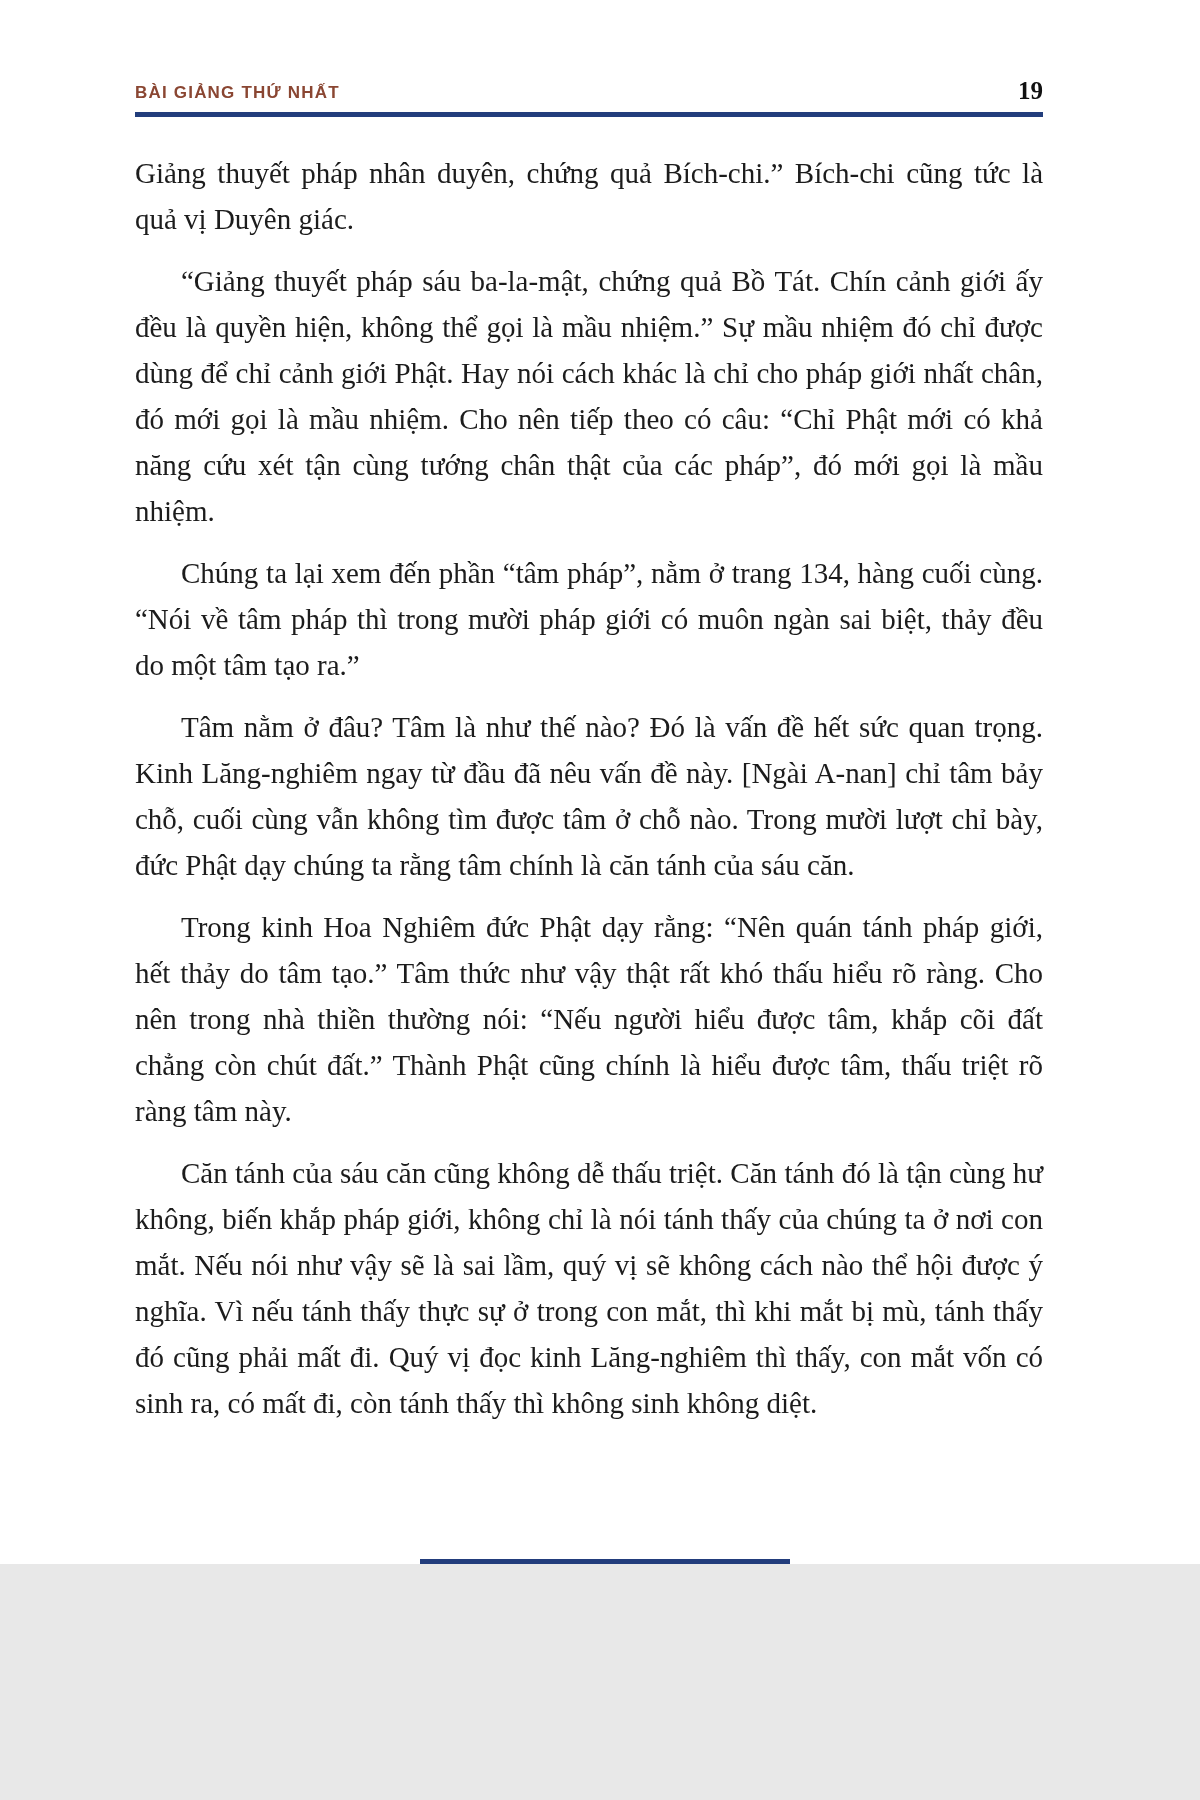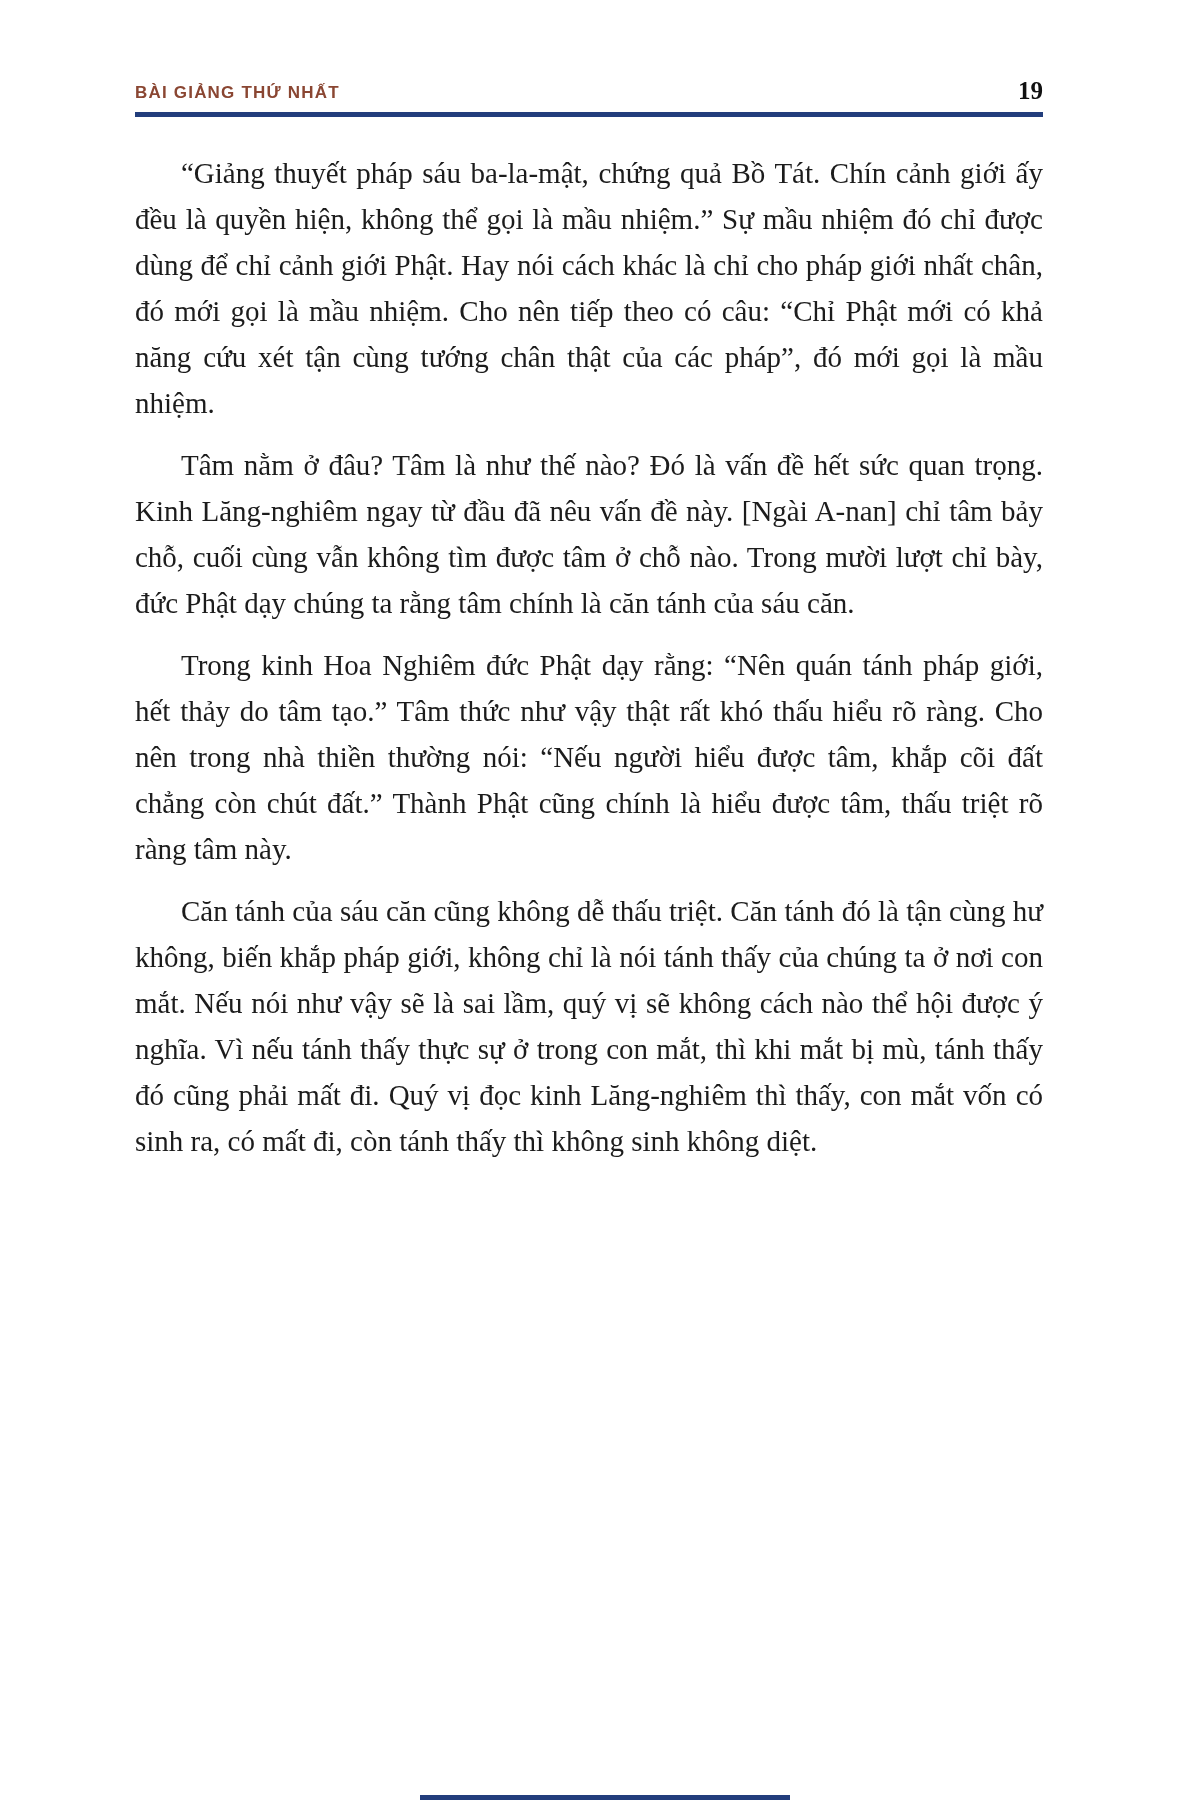--- a/index.html
+++ b/index.html
@@ -1,20 +1,20 @@
 <!DOCTYPE html>
 <html lang="vi"><head>
 <meta charset="utf-8">
 <style>
   html, body { margin: 0; padding: 0; }
   body { background: #e8e8e8; }
   .page {
     position: relative;
     width: 1200px;
-    height: 1800px;
+    height: 1564px;
     margin: 0 auto;
     background: #ffffff;
     overflow: hidden;
     box-sizing: border-box;
   }
   .running-header {
     position: absolute;
     top: 78px;
     left: 135px;
     right: 157px;
@@ -67,21 +67,23 @@
 <body>
 
 <div class="page">
 
   <div class="running-header">
     <span class="header-title">BÀI GIẢNG THỨ NHẤT</span>
     <span class="page-number">19</span>
   </div>
 
   <div class="body-text">
+    <p class="para no-indent">Giảng thuyết pháp nhân duyên, chứng quả Bích-chi.” Bích-chi cũng tức là quả vị Duyên giác.</p>
     <p class="para">“Giảng thuyết pháp sáu ba-la-mật, chứng quả Bồ Tát. Chín cảnh giới ấy đều là quyền hiện, không thể gọi là mầu nhiệm.” Sự mầu nhiệm đó chỉ được dùng để chỉ cảnh giới Phật. Hay nói cách khác là chỉ cho pháp giới nhất chân, đó mới gọi là mầu nhiệm. Cho nên tiếp theo có câu: “Chỉ Phật mới có khả năng cứu xét tận cùng tướng chân thật của các pháp”, đó mới gọi là mầu nhiệm.</p>
+    <p class="para">Chúng ta lại xem đến phần “tâm pháp”, nằm ở trang 134, hàng cuối cùng. “Nói về tâm pháp thì trong mười pháp giới có muôn ngàn sai biệt, thảy đều do một tâm tạo ra.”</p>
     <p class="para">Tâm nằm ở đâu? Tâm là như thế nào? Đó là vấn đề hết sức quan trọng. Kinh Lăng-nghiêm ngay từ đầu đã nêu vấn đề này. [Ngài A-nan] chỉ tâm bảy chỗ, cuối cùng vẫn không tìm được tâm ở chỗ nào. Trong mười lượt chỉ bày, đức Phật dạy chúng ta rằng tâm chính là căn tánh của sáu căn.</p>
     <p class="para">Trong kinh Hoa Nghiêm đức Phật dạy rằng: “Nên quán tánh pháp giới, hết thảy do tâm tạo.” Tâm thức như vậy thật rất khó thấu hiểu rõ ràng. Cho nên trong nhà thiền thường nói: “Nếu người hiểu được tâm, khắp cõi đất chẳng còn chút đất.” Thành Phật cũng chính là hiểu được tâm, thấu triệt rõ ràng tâm này.</p>
     <p class="para">Căn tánh của sáu căn cũng không dễ thấu triệt. Căn tánh đó là tận cùng hư không, biến khắp pháp giới, không chỉ là nói tánh thấy của chúng ta ở nơi con mắt. Nếu nói như vậy sẽ là sai lầm, quý vị sẽ không cách nào thể hội được ý nghĩa. Vì nếu tánh thấy thực sự ở trong con mắt, thì khi mắt bị mù, tánh thấy đó cũng phải mất đi. Quý vị đọc kinh Lăng-nghiêm thì thấy, con mắt vốn có sinh ra, có mất đi, còn tánh thấy thì không sinh không diệt.</p>
   </div>
 
   <div class="bottom-edge-rule"></div>
 
 </div>
 
 </body></html>

